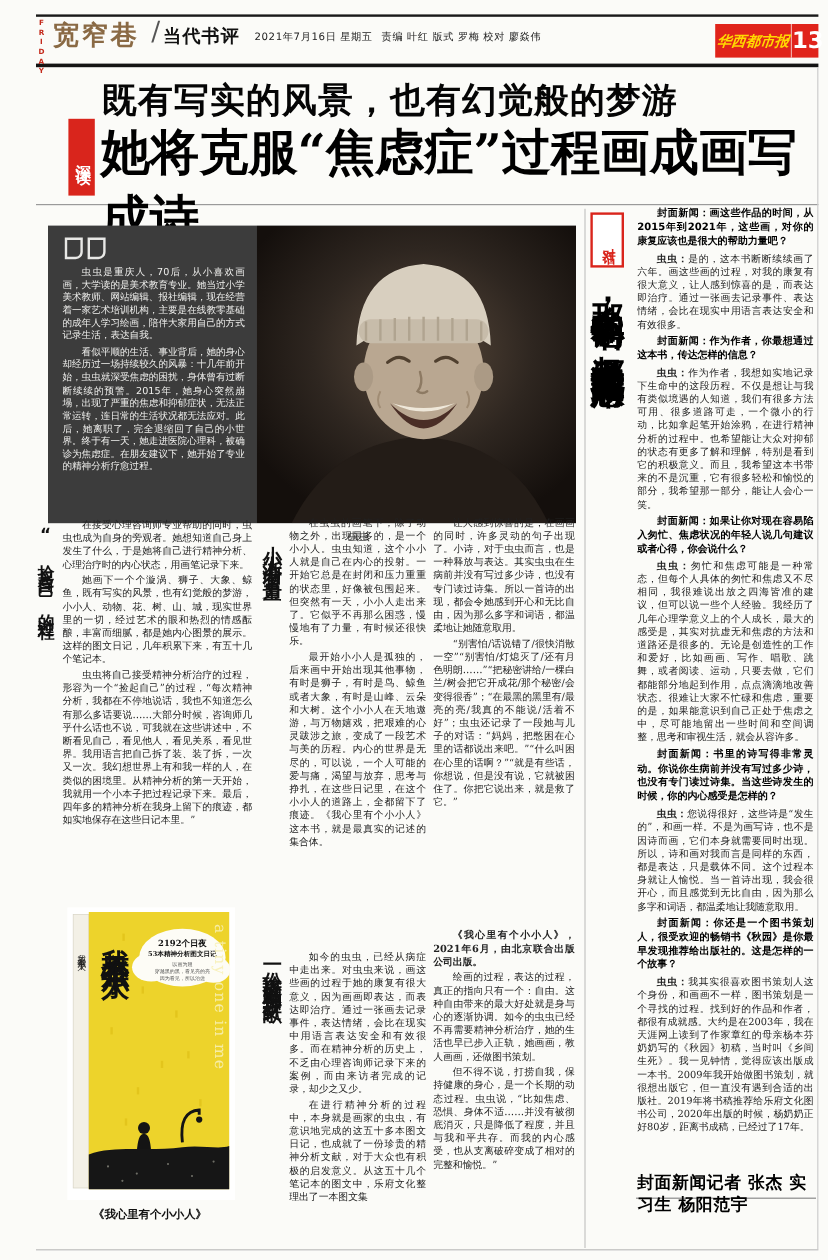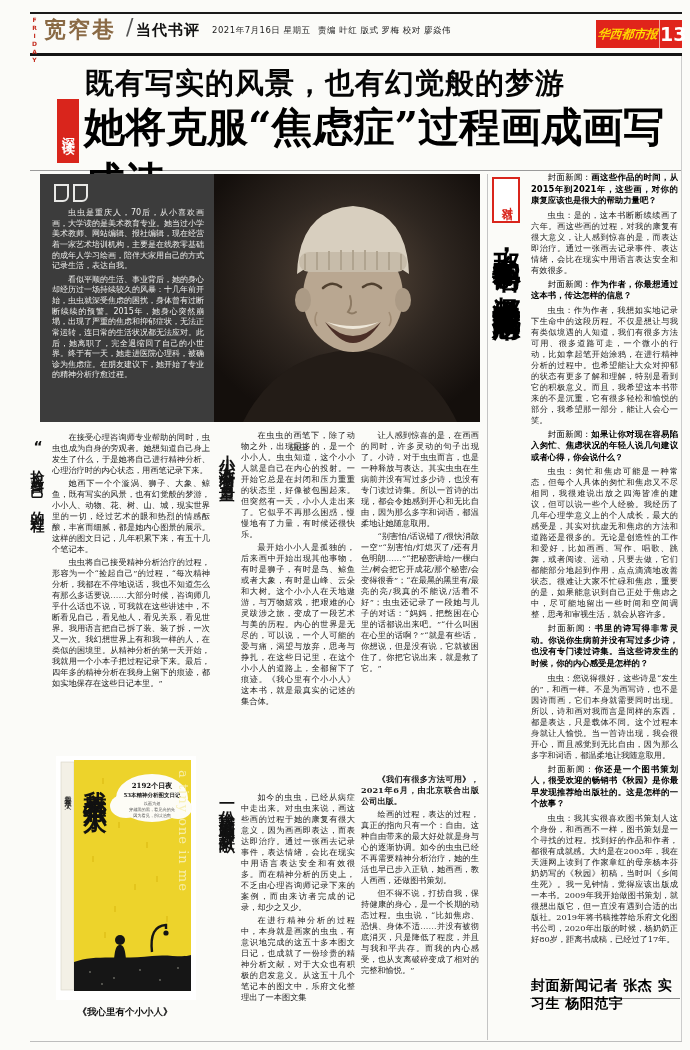--- a/index.html
+++ b/index.html
@@ -34,21 +34,21 @@
     text-align:center;letter-spacing:0;transform:skewX(-6deg);}
   .paper-page{width:22px;color:#fff;font-size:19px;font-weight:bold;text-align:center;
     border-left:1px solid rgba(255,255,255,.6);line-height:28px;}
   
   .tag-shendu{left:57px;top:99px;width:22px;height:64px;background:#d9251c;color:#fff;
     writing-mode:vertical-rl;text-orientation:upright;font-size:13px;font-weight:bold;
     display:flex;align-items:center;justify-content:center;letter-spacing:4px;}
   .kicker{left:85px;top:64px;font-size:29px;font-weight:900;color:#050505;letter-spacing:1px;}
   .main-title{left:84px;top:100px;font-size:41px;font-weight:900;color:#000;letter-spacing:0;}
   
-  .banner{left:40px;top:174px;width:440px;height:248px;display:flex;background:#3c3c3c;}
+  .banner{left:40px;top:188px;width:440px;height:248px;display:flex;background:#3c3c3c;}
   .lede{width:174px;box-sizing:border-box;padding:8px 10px 6px 12px;color:#f0f0ee;}
   .quote-icon{display:flex;gap:4px;margin:2px 0 6px 2px;}
   .quote-icon span{display:block;width:11px;height:14px;border:2px solid #e8e8e6;
     border-radius:0 0 6px 0;}
   .lede p{margin:0 0 3px;font-size:8px;line-height:1.33;text-align:justify;
     text-indent:2em;font-family:"DejaVu Sans","Liberation Sans",sans-serif;}
   .photo{flex:1;position:relative;overflow:hidden;}
   .photo svg{display:block;width:100%;height:100%;}
   .photo-caption{left:290px;top:425px;width:170px;padding-right:14px;
     font-size:9px;color:#333;margin-top:16px;}
@@ -79,21 +79,21 @@
     font-weight:bold;display:flex;align-items:center;justify-content:center;
     letter-spacing:2px;background:#fff;font-family:"DejaVu Sans","Liberation Sans",sans-serif;}
   .dlg-head{left:485px;top:230px;width:42px;height:556px;writing-mode:vertical-rl;
     text-orientation:upright;font-size:28px;font-weight:900;color:#000;
     letter-spacing:2px;line-height:42px;}
   .qa-col{left:531px;top:172px;width:147px;height:802px;overflow:hidden;}
   .qa-col p{margin:0 0 3px;text-align:justify;}
   .qa-col .q{font-size:8.4px;line-height:1.38;font-weight:bold;color:#000;
     font-family:"DejaVu Sans","Liberation Sans",sans-serif;text-indent:2em;}
   .qa-col .a{font-size:8.2px;line-height:1.34;color:#222;text-indent:2em;}
-  .qa-col .lbl{font-weight:normal;}
+  .qa-col .lbl{font-weight:bold;}
   .byline{left:531px;top:977px;width:147px;font-size:14px;font-weight:bold;color:#000;
     font-family:"DejaVu Sans","Liberation Sans",sans-serif;letter-spacing:0.5px;}
 </style>
 </head>
 <body>
 
 <div class="rule rule-top"></div>
 <div class="rule rule-mast"></div>
 <div class="rule rule-head"></div>
 <div class="rule vr-mid"></div>
@@ -222,21 +222,21 @@
   <p>让人感到惊喜的是，在画画的同时，许多灵动的句子出现了。小诗，对于虫虫而言，也是一种释放与表达。其实虫虫在生病前并没有写过多少诗，也没有专门读过诗集。所以一首诗的出现，都会令她感到开心和无比自由，因为那么多字和词语，都温柔地让她随意取用。</p>
   <p>“别害怕/话说错了/很快消散一空”“别害怕/灯熄灭了/还有月色明朗……”“把秘密讲给/一棵白兰/树会把它开成花/那个秘密/会变得很香”；“在最黑的黑里有/最亮的亮/我真的不能说/活着不好”；虫虫还记录了一段她与儿子的对话：“妈妈，把憋困在心里的话都说出来吧。”“什么叫困在心里的话啊？”“就是有些话，你想说，但是没有说，它就被困住了。你把它说出来，就是救了它。”</p>
 </div>
 
 <div class="abs v-head v-head3">一份珍贵的精神分析文献</div>
 <div class="body-col colB-bot">
   <p>如今的虫虫，已经从病症中走出来。对虫虫来说，画这些画的过程于她的康复有很大意义，因为画画即表达，而表达即治疗。通过一张画去记录事件，表达情绪，会比在现实中用语言表达安全和有效很多。而在精神分析的历史上，不乏由心理咨询师记录下来的案例，而由来访者完成的记录，却少之又少。</p>
   <p>在进行精神分析的过程中，本身就是画家的虫虫，有意识地完成的这五十多本图文日记，也成就了一份珍贵的精神分析文献，对于大众也有积极的启发意义。从这五十几个笔记本的图文中，乐府文化整理出了一本图文集</p>
 </div>
 <div class="body-col colC-bot">
-  <p class="pub-note">《我们有很多方法可用》，2021年6月，由北京联合出版公司出版。</p>
+  <p class="pub-note">《我心里有个小小人》，2021年6月，由北京联合出版公司出版。</p>
   <p>绘画的过程，表达的过程，真正的指向只有一个：自由。这种自由带来的最大好处就是身与心的逐渐协调。如今的虫虫已经不再需要精神分析治疗，她的生活也早已步入正轨，她画画，教人画画，还做图书策划。</p>
   <p>但不得不说，打捞自我，保持健康的身心，是一个长期的动态过程。虫虫说，“比如焦虑、恐惧、身体不适……并没有被彻底消灭，只是降低了程度，并且与我和平共存。而我的内心感受，也从支离破碎变成了相对的完整和愉悦。”</p>
 </div>
 
 <div class="abs tag-duihua">对话</div>
 <div class="abs dlg-head">那么多字和词语，都温柔地让我随意取用</div>
 
 <div class="abs qa-col">
   <p class="q"><span class="lbl">封面新闻：</span><span>画这些作品的时间，从2015年到2021年，这些画，对你的康复应该也是很大的帮助力量吧？</span></p>
   <p class="a"><span class="lbl">虫虫：</span><span>是的，这本书断断续续画了六年。画这些画的过程，对我的康复有很大意义，让人感到惊喜的是，而表达即治疗。通过一张画去记录事件、表达情绪，会比在现实中用语言表达安全和有效很多。</span></p>

